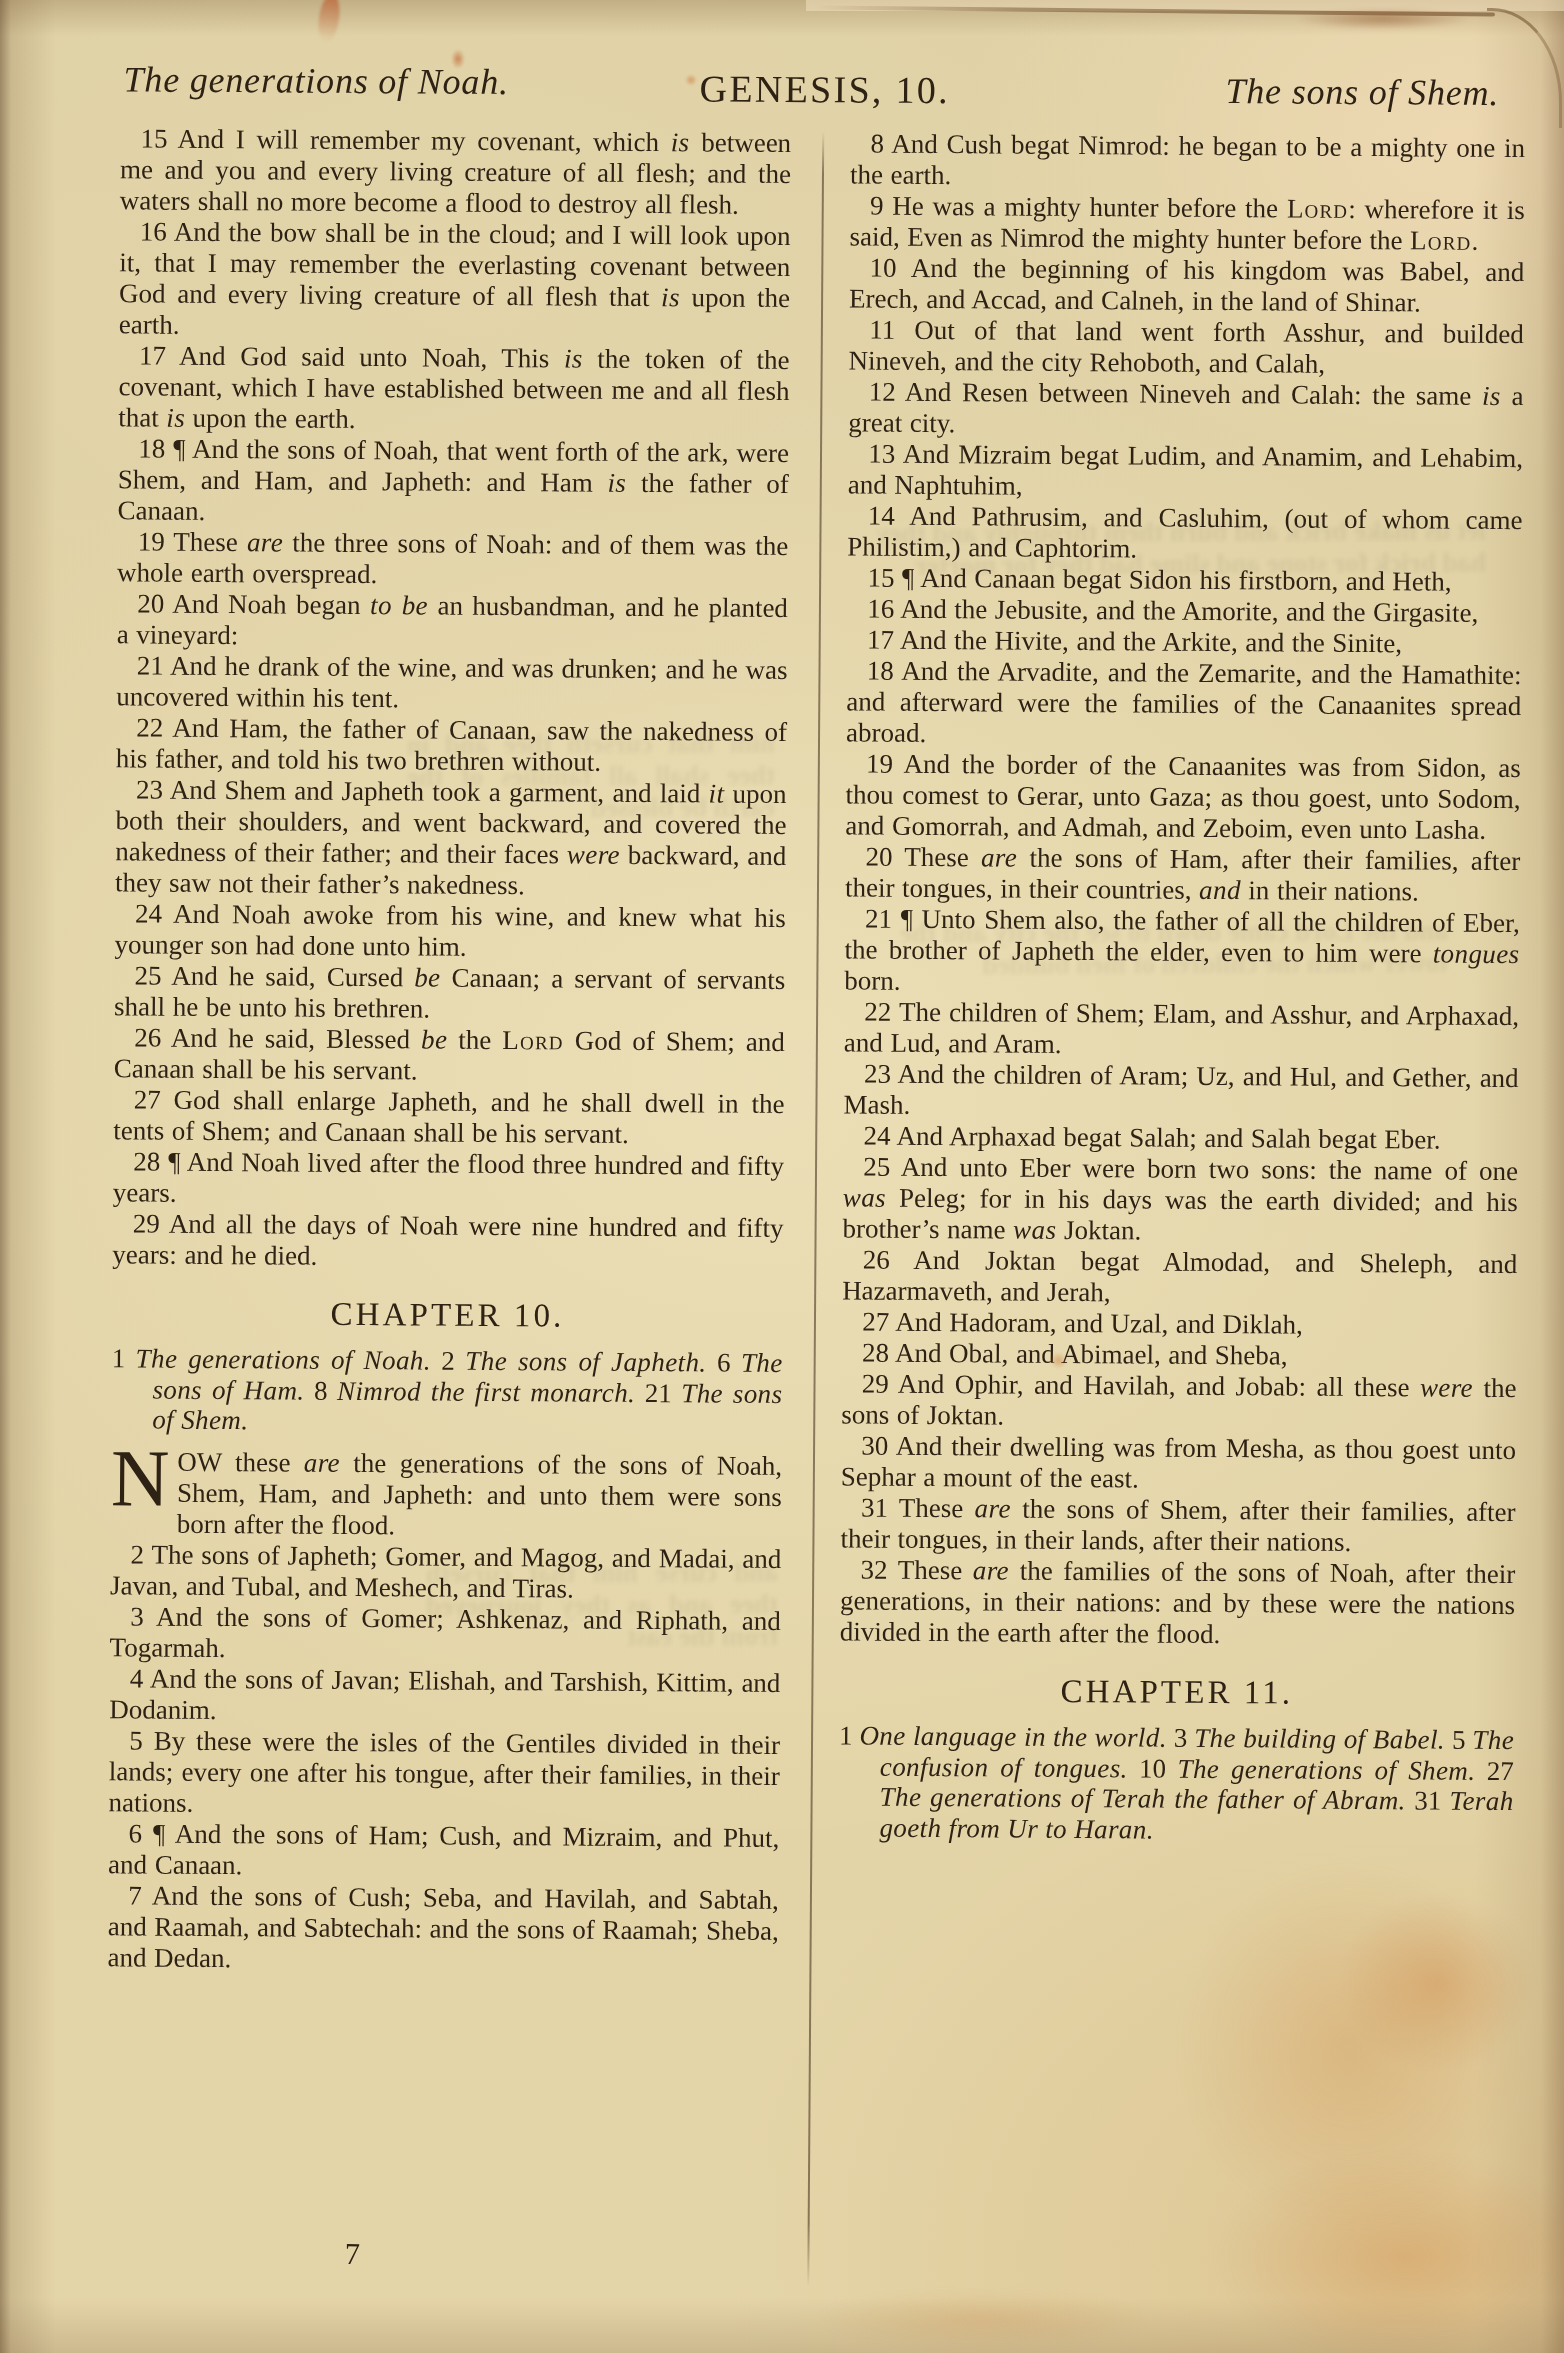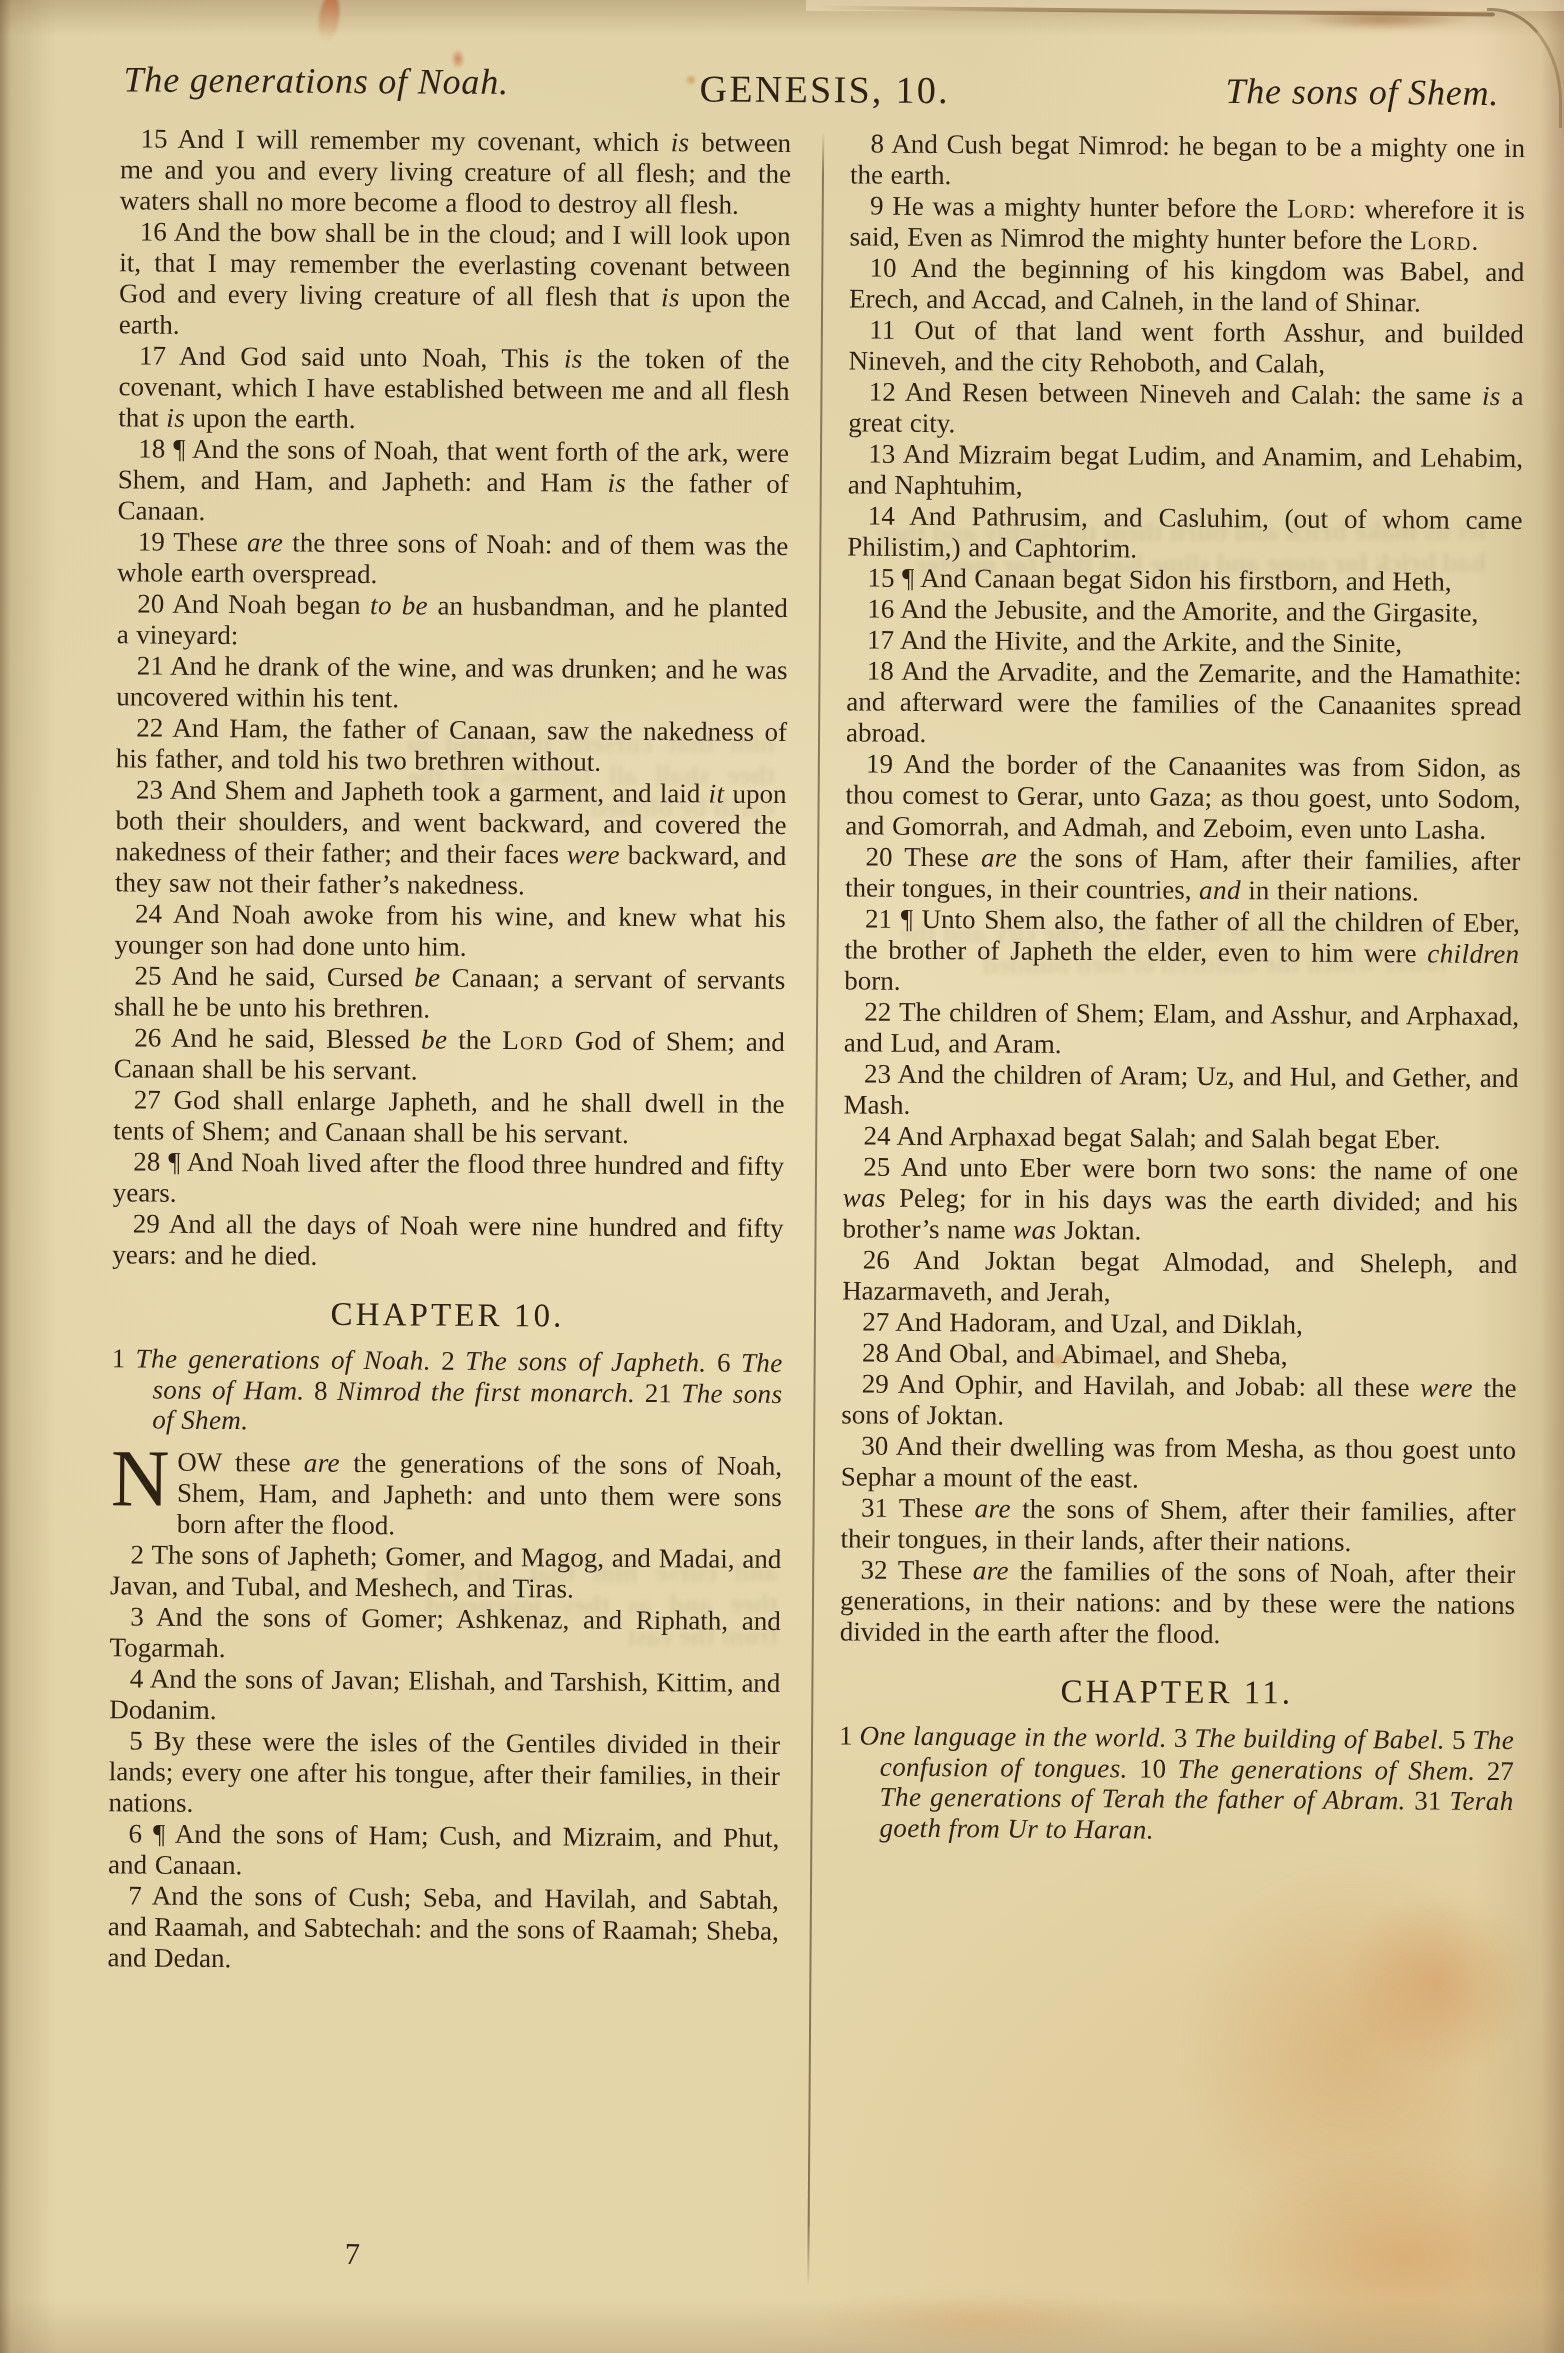--- a/index.html
+++ b/index.html
@@ -176,21 +176,21 @@
             <p class="verse">16 And the Jebusite, and the Amorite, and the Girgasite,</p>
 
             <p class="verse">17 And the Hivite, and the Arkite, and the Sinite,</p>
 
             <p class="verse">18 And the Arvadite, and the Zemarite, and the Hamathite: and afterward were the families of the Canaanites spread abroad.</p>
 
             <p class="verse">19 And the border of the Canaanites was from Sidon, as thou comest to Gerar, unto Gaza; as thou goest, unto Sodom, and Gomorrah, and Admah, and Zeboim, even unto Lasha.</p>
 
             <p class="verse">20 These <i>are</i> the sons of Ham, after their families, after their tongues, in their countries, <i>and</i> in their nations.</p>
 
-            <p class="verse">21 ¶ Unto Shem also, the father of all the children of Eber, the brother of Japheth the elder, even to him were <i>children</i> born.</p>
+            <p class="verse">21 ¶ Unto Shem also, the father of all the children of Eber, the brother of Japheth the elder, even to him were <i>tongues</i> born.</p>
 
             <p class="verse">22 The children of Shem; Elam, and Asshur, and Arphaxad, and Lud, and Aram.</p>
 
             <p class="verse">23 And the children of Aram; Uz, and Hul, and Gether, and Mash.</p>
 
             <p class="verse">24 And Arphaxad begat Salah; and Salah begat Eber.</p>
 
             <p class="verse">25 And unto Eber were born two sons: the name of one <i>was</i> Peleg; for in his days was the earth divided; and his brother’s name <i>was</i> Joktan.</p>
 
             <p class="verse">26 And Joktan begat Almodad, and Sheleph, and Hazarmaveth, and Jerah,</p>

